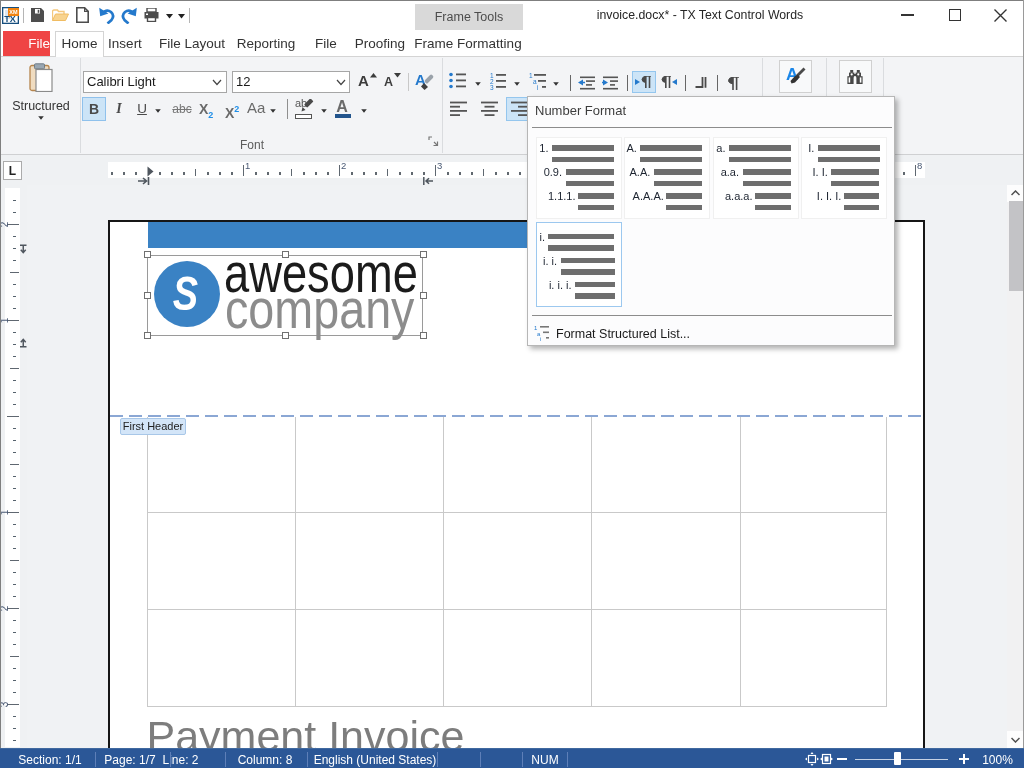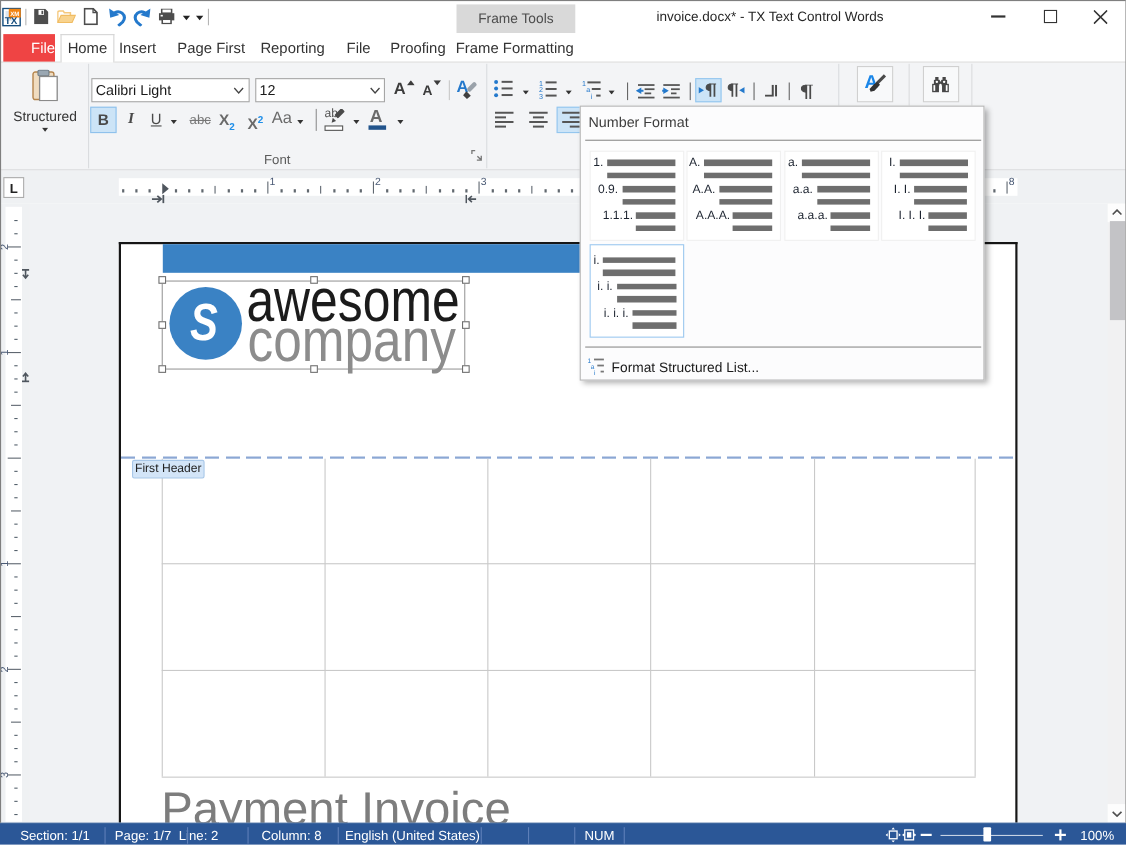--- a/index.html
+++ b/index.html
@@ -60,21 +60,21 @@
 <div style="position:absolute;left:901px;top:14px;width:13px;height:1.5px;background:#333"></div>
 <div style="position:absolute;left:948.5px;top:9px;width:12px;height:12px;border:1.2px solid #333"></div>
 <svg class="a" style="left:994px;top:9px" width="13" height="13">
     <path d="M0.5 0.5 L12.5 12.5 M12.5 0.5 L0.5 12.5" stroke="#333" stroke-width="1.4"></path>
   </svg>
 <div style="position:absolute;left:0;top:30px;width:1024px;height:27px;background:#fff"></div>
 <div style="position:absolute;left:0;top:56px;width:1024px;height:1px;background:#d4d4d4"></div>
 <div style="position:absolute;left:3px;top:31px;width:47px;height:25px;background:#ef4444;color:#fff;font-size:13.5px;text-align:right;line-height:25px">File</div>
 <div style="position:absolute;left:55px;top:31px;width:49px;height:26px;background:#fff;border:1px solid #d4d4d4;border-bottom:none;color:#333;font-size:13.5px;text-align:center;line-height:24px">Home</div>
 <div style="position:absolute;left:95px;top:31px;width:60px;height:25px;font-size:13.5px;color:#333;text-align:center;line-height:25px">Insert</div>
-<div style="position:absolute;left:147px;top:31px;width:90px;height:25px;font-size:13.5px;color:#333;text-align:center;line-height:25px">Page First</div>
+<div style="position:absolute;left:147px;top:31px;width:90px;height:25px;font-size:13.5px;color:#333;text-align:center;line-height:25px">File Layout</div>
 <div style="position:absolute;left:226px;top:31px;width:80px;height:25px;font-size:13.5px;color:#333;text-align:center;line-height:25px">Reporting</div>
 <div style="position:absolute;left:301px;top:31px;width:50px;height:25px;font-size:13.5px;color:#333;text-align:center;line-height:25px">File</div>
 <div style="position:absolute;left:345px;top:31px;width:70px;height:25px;font-size:13.5px;color:#333;text-align:center;line-height:25px">Proofing</div>
 <div style="position:absolute;left:413px;top:31px;width:110px;height:25px;font-size:13.5px;color:#333;text-align:center;line-height:25px">Frame Formatting</div>
 <div style="position:absolute;left:0;top:57px;width:1024px;height:97px;background:#f3f4f6"></div>
 <div style="position:absolute;left:0;top:154px;width:1024px;height:1px;background:#cfd0d2"></div>
 <div style="position:absolute;left:80px;top:58px;width:1px;height:95px;background:#dadcdf"></div>
 <div style="position:absolute;left:442px;top:58px;width:1px;height:95px;background:#dadcdf"></div>
 <div style="position:absolute;left:762px;top:58px;width:1px;height:95px;background:#dadcdf"></div>
 <div style="position:absolute;left:826px;top:58px;width:1px;height:95px;background:#dadcdf"></div>

